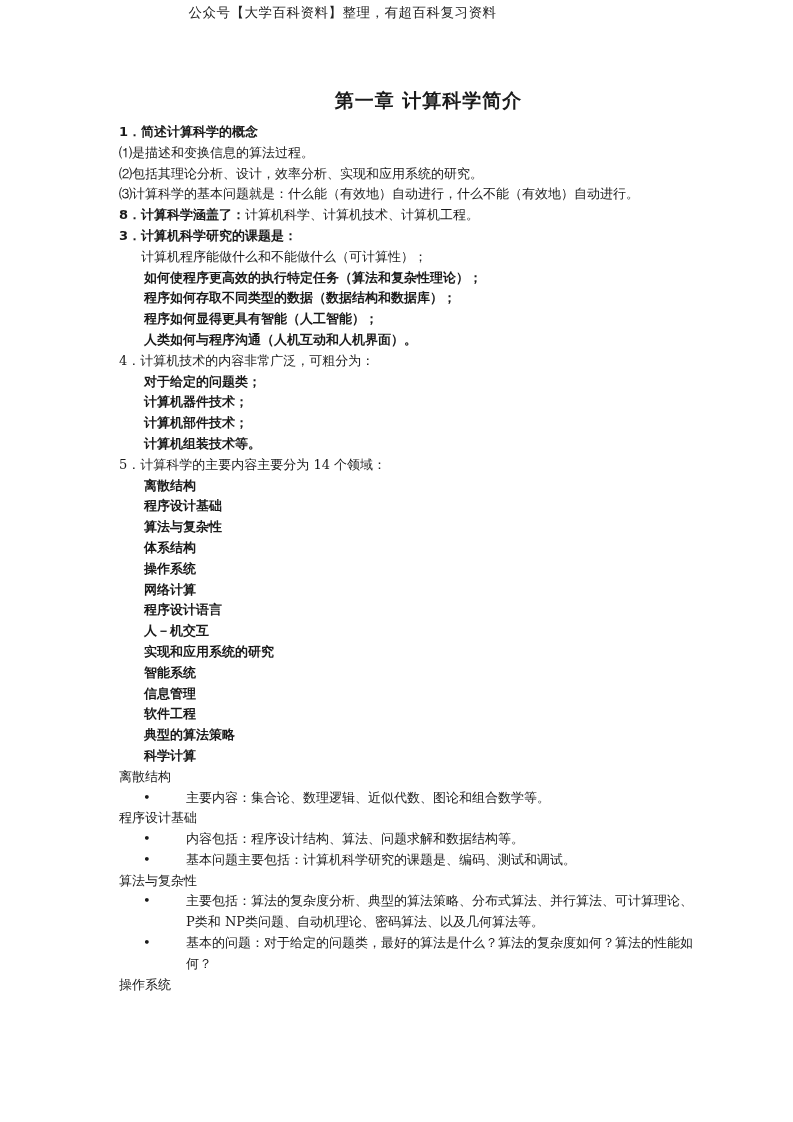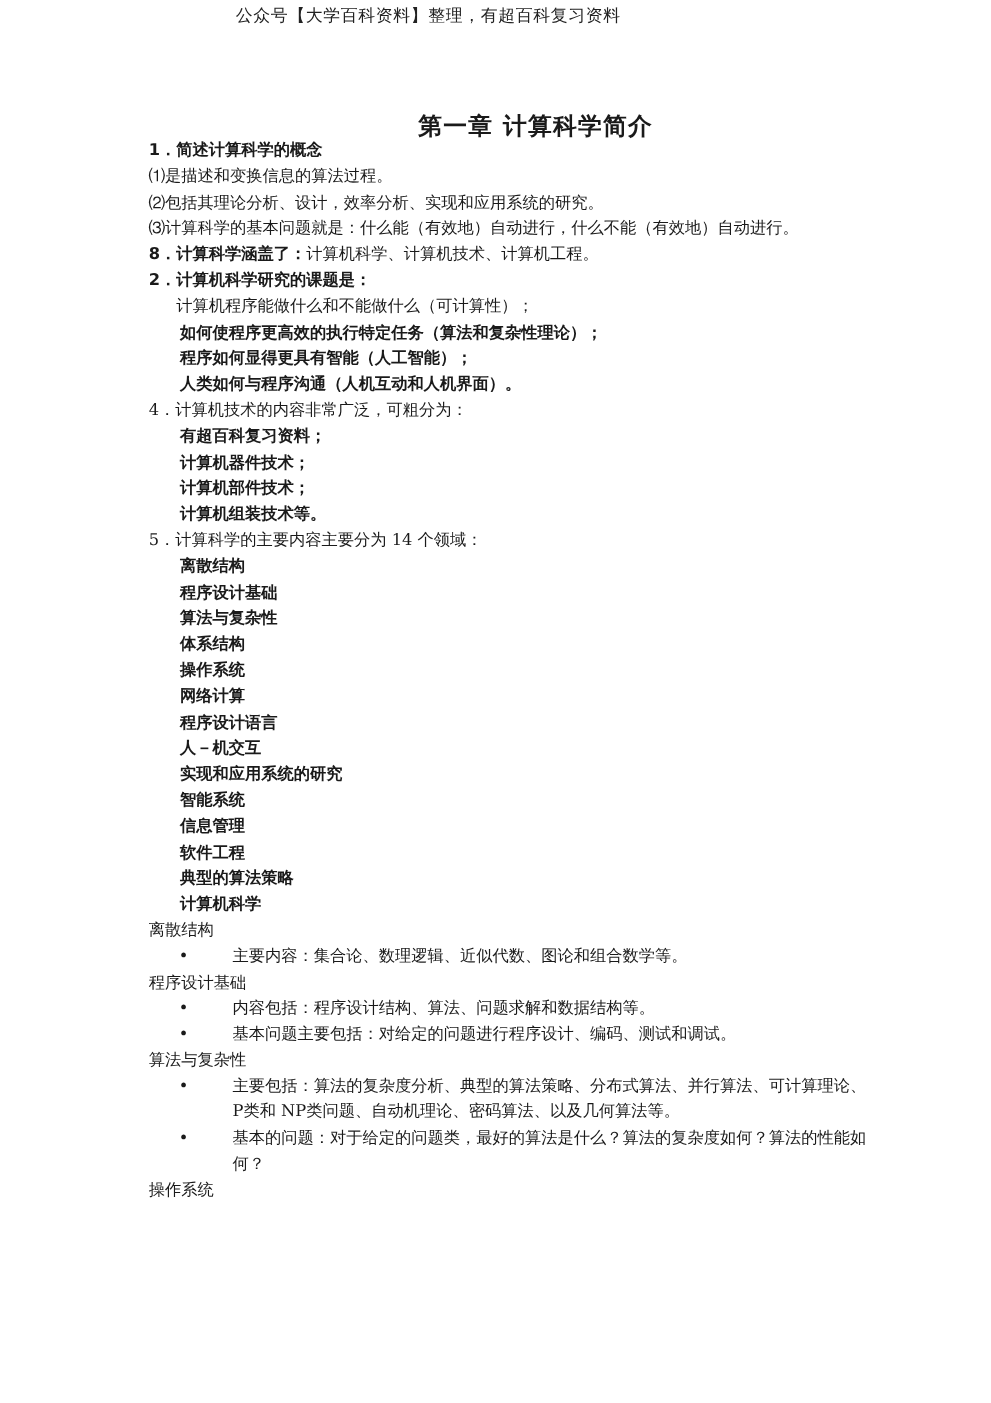--- a/index.html
+++ b/index.html
@@ -2,21 +2,21 @@
 <html><head>
 <meta charset="utf-8">
 <style>
   html, body { margin: 0; padding: 0; background: #ffffff; }
   body { width: 793px; height: 1122px; position: relative; overflow: hidden;
          font-family: "DejaVu Serif", "Liberation Serif", serif; color: #1a1a1a; }
   .header { position: absolute; top: 4px; left: 0; width: 685px; text-align: center;
             font-size: 13.5px; color: #222; letter-spacing: 0.5px; }
   .title { position: absolute; top: 88px; left: 0; width: 793px; text-align: center;
            font-size: 19px; font-weight: bold; font-family: "DejaVu Sans", sans-serif; letter-spacing: 1px; padding-left: 32px; }
-  .content { position: absolute; top: 111px; left: 119px; width: 580px; }
+  .content { position: absolute; top: 122px; left: 119px; width: 580px; }
   .line { font-size: 13px; line-height: 20.8px; height: 20.8px; white-space: nowrap; }
   .bold { font-weight: bold; font-family: "DejaVu Sans", sans-serif; }
   .ind1 { padding-left: 22px; }
   .ind2 { padding-left: 25px; font-weight: bold; }
   .bullet-row { display: flex; font-size: 13px; line-height: 20.8px; }
   .bullet { width: 49px; flex-shrink: 0; padding-left: 24px; box-sizing: border-box; }
   .btext { width: 510px; white-space: normal; margin-left: 18px; }
 </style>
 </head>
 <body>
@@ -29,62 +29,63 @@
 
   <div class="line bold">1．简述计算科学的概念</div>
   <div class="line">⑴是描述和变换信息的算法过程。</div>
   <div class="line">⑵包括其理论分析、设计，效率分析、实现和应用系统的研究。</div>
   <div class="line">⑶计算科学的基本问题就是：什么能（有效地）自动进行，什么不能（有效地）自动进行。</div>
 
   <div class="line">
     <span class="bold">8．计算科学涵盖了：</span><span>计算机科学、计算机技术、计算机工程。</span>
   </div>
 
-  <div class="line bold">2．计算机科学研究的课题是：</div>
+  <div class="line bold">3．计算机科学研究的课题是：</div>
   <div class="line ind1">计算机程序能做什么和不能做什么（可计算性）；</div>
   <div class="line ind2">如何使程序更高效的执行特定任务（算法和复杂性理论）；</div>
+  <div class="line ind2">程序如何存取不同类型的数据（数据结构和数据库）；</div>
   <div class="line ind2">程序如何显得更具有智能（人工智能）；</div>
   <div class="line ind2">人类如何与程序沟通（人机互动和人机界面）。</div>
 
   <div class="line">4．计算机技术的内容非常广泛，可粗分为：</div>
-  <div class="line ind2">有超百科复习资料；</div>
+  <div class="line ind2">对于给定的问题类；</div>
   <div class="line ind2">计算机器件技术；</div>
   <div class="line ind2">计算机部件技术；</div>
   <div class="line ind2">计算机组装技术等。</div>
 
   <div class="line">5．计算科学的主要内容主要分为 14 个领域：</div>
   <div class="line ind2">离散结构</div>
   <div class="line ind2">程序设计基础</div>
   <div class="line ind2">算法与复杂性</div>
   <div class="line ind2">体系结构</div>
   <div class="line ind2">操作系统</div>
   <div class="line ind2">网络计算</div>
   <div class="line ind2">程序设计语言</div>
   <div class="line ind2">人－机交互</div>
   <div class="line ind2">实现和应用系统的研究</div>
   <div class="line ind2">智能系统</div>
   <div class="line ind2">信息管理</div>
   <div class="line ind2">软件工程</div>
   <div class="line ind2">典型的算法策略</div>
-  <div class="line ind2">计算机科学</div>
+  <div class="line ind2">科学计算</div>
 
   <div class="line">离散结构</div>
   <div class="bullet-row">
     <span class="bullet">•</span>
     <span class="btext">主要内容：集合论、数理逻辑、近似代数、图论和组合数学等。</span>
   </div>
 
   <div class="line">程序设计基础</div>
   <div class="bullet-row">
     <span class="bullet">•</span>
     <span class="btext">内容包括：程序设计结构、算法、问题求解和数据结构等。</span>
   </div>
   <div class="bullet-row">
     <span class="bullet">•</span>
-    <span class="btext">基本问题主要包括：对给定的问题进行程序设计、编码、测试和调试。</span>
+    <span class="btext">基本问题主要包括：计算机科学研究的课题是、编码、测试和调试。</span>
   </div>
 
   <div class="line">算法与复杂性</div>
   <div class="bullet-row">
     <span class="bullet">•</span>
     <span class="btext">主要包括：算法的复杂度分析、典型的算法策略、分布式算法、并行算法、可计算理论、P类和 NP类问题、自动机理论、密码算法、以及几何算法等。</span>
   </div>
   <div class="bullet-row">
     <span class="bullet">•</span>
     <span class="btext">基本的问题：对于给定的问题类，最好的算法是什么？算法的复杂度如何？算法的性能如何？</span>

